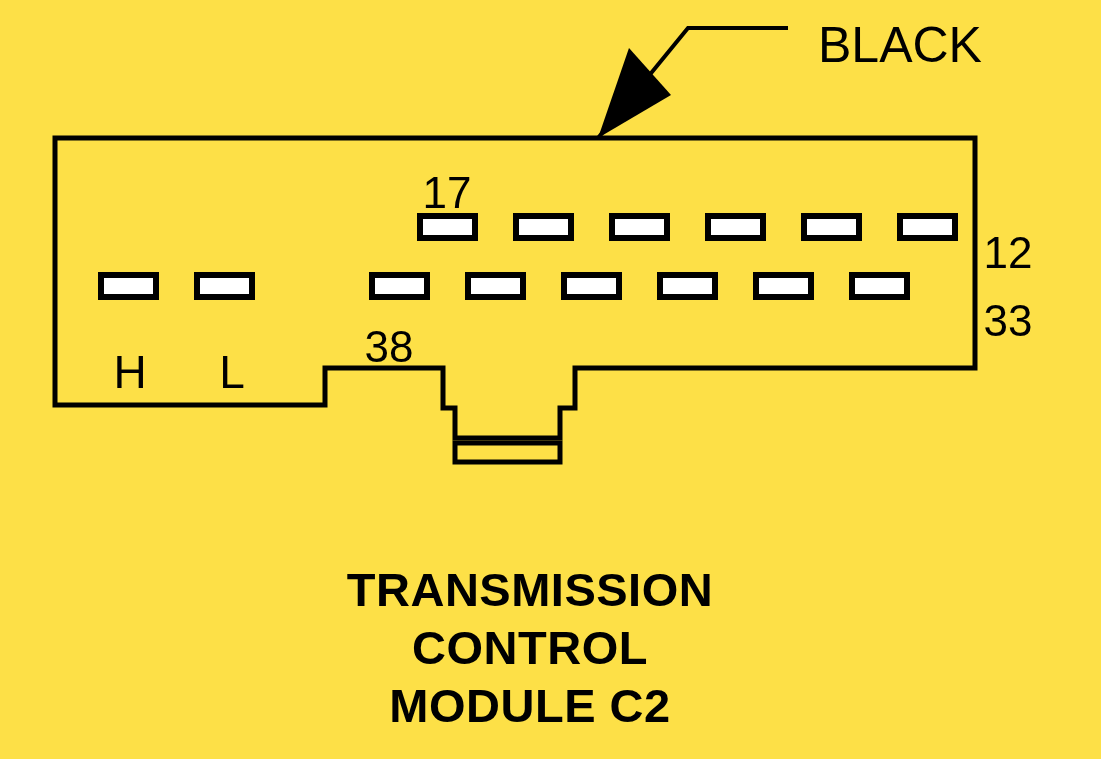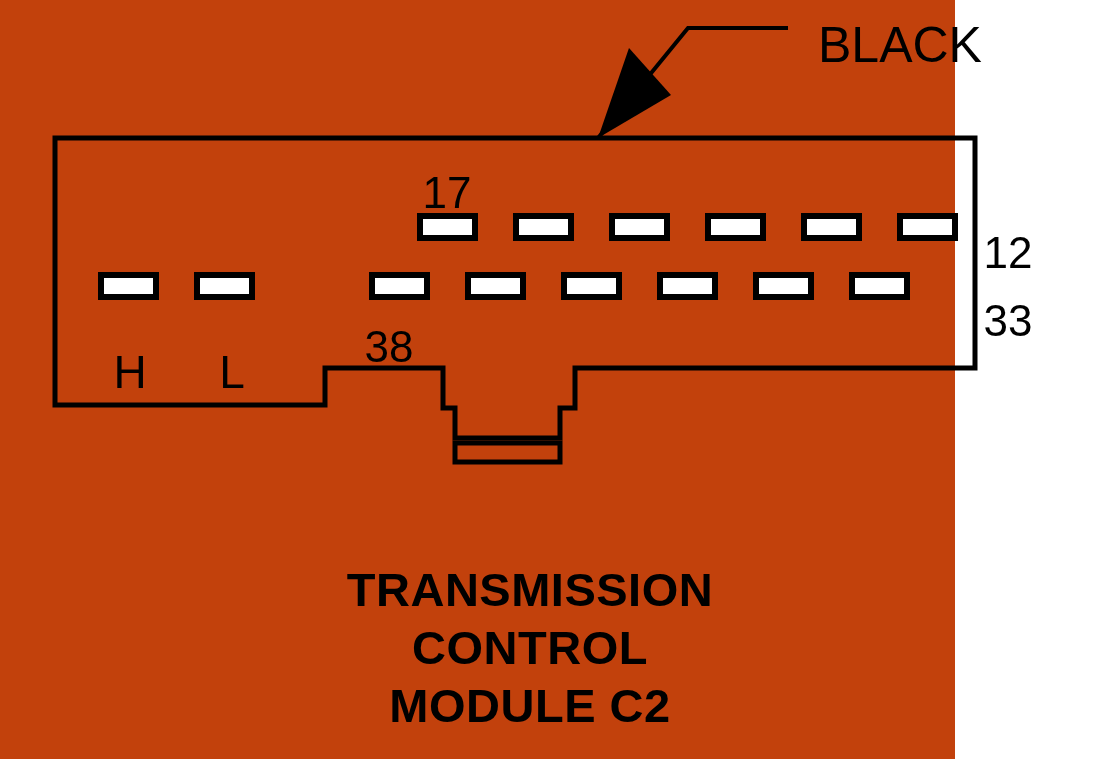--- a/index.html
+++ b/index.html
@@ -9,23 +9,23 @@
     background: #ffffff;
   }
   body {
     width: 1101px;
     height: 759px;
     overflow: hidden;
     font-family: "Liberation Sans", sans-serif;
   }
   #diagram-root {
     position: relative;
-    width: 955px;
+    width: 1101px;
     height: 759px;
-    background: #c2410c;
+    background: #fde047;
   }
   svg#connector-svg {
     display: block;
     width: 1101px;
     height: 759px;
   }
   .conn-outline {
     fill: none;
     stroke: #000000;
     stroke-width: 5;

